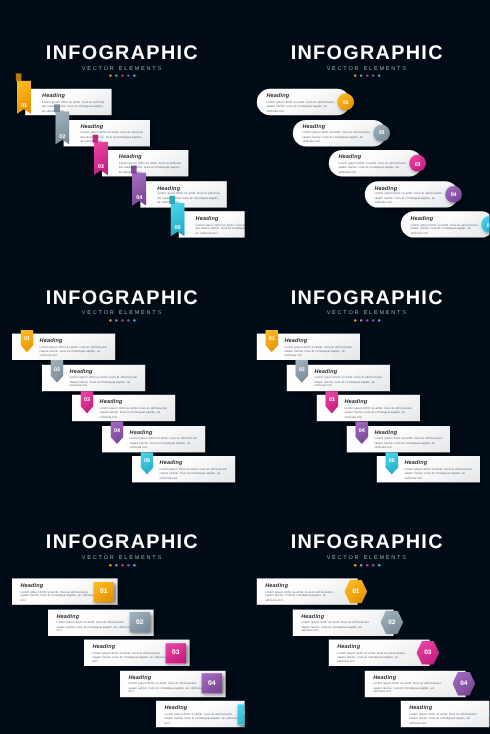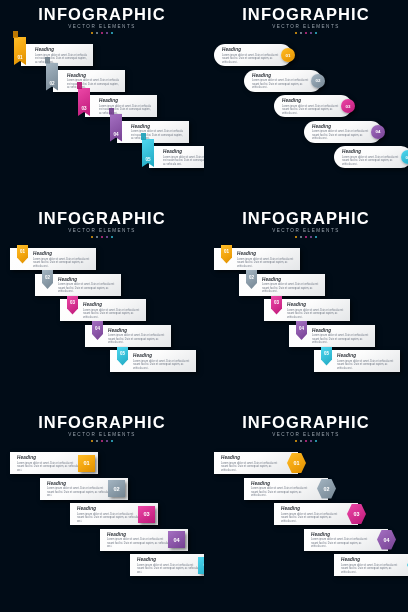--- a/index.html
+++ b/index.html
@@ -6,21 +6,21 @@
   html,body { width:408px; height:612px; }
   body {
     background:#010c17;
     font-family:"Liberation Sans", sans-serif;
     overflow:hidden;
   }
   .sheet { width:408px; height:612px; display:grid;
            grid-template-columns:204px 204px;
            grid-template-rows:204px 204px 204px; }
   .panel { position:relative; width:204px; height:204px; overflow:hidden;
-           background:#010c17; }
+           background:#010c17;margin-top:30px; }
 
   
   .hdr { position:absolute; left:0; top:6px; width:204px; text-align:center; }
   .hdr .t1 { font-size:16.5px; font-weight:bold; color:#ffffff;
              letter-spacing:1.1px; line-height:17px; }
   .hdr .t2 { font-size:4.6px; color:#9aa3ad; letter-spacing:1.5px;
              margin-top:1px; }
   .dots { margin-top:2.5px; display:flex; justify-content:center; gap:2.2px; }
   .dots i { width:2.8px; height:2.8px; border-radius:50%; display:block; }
 

